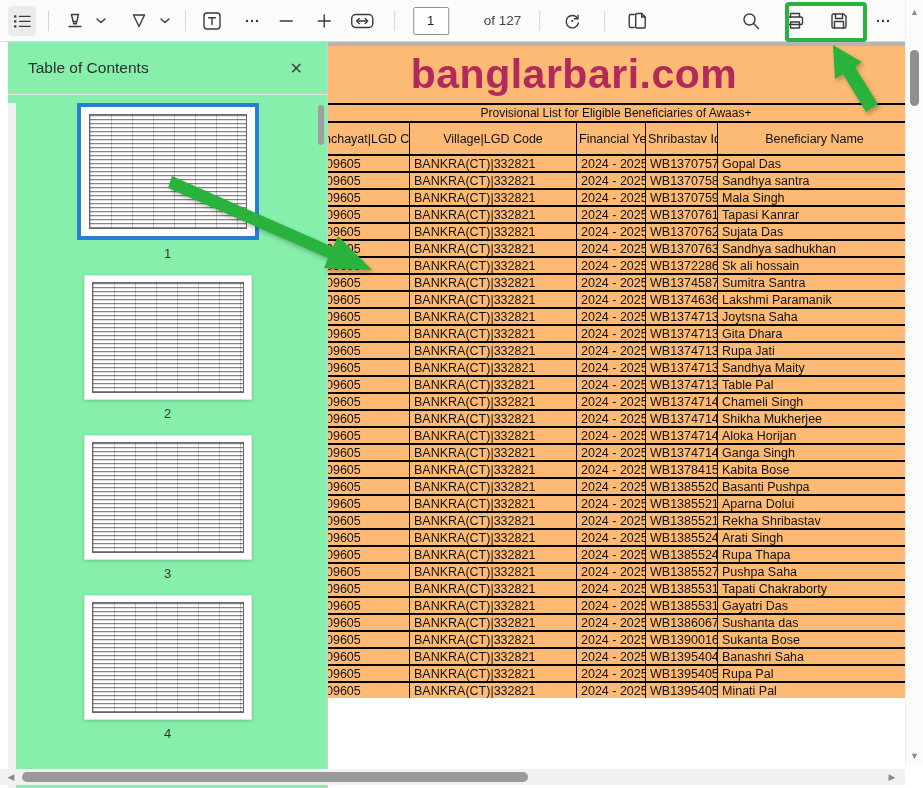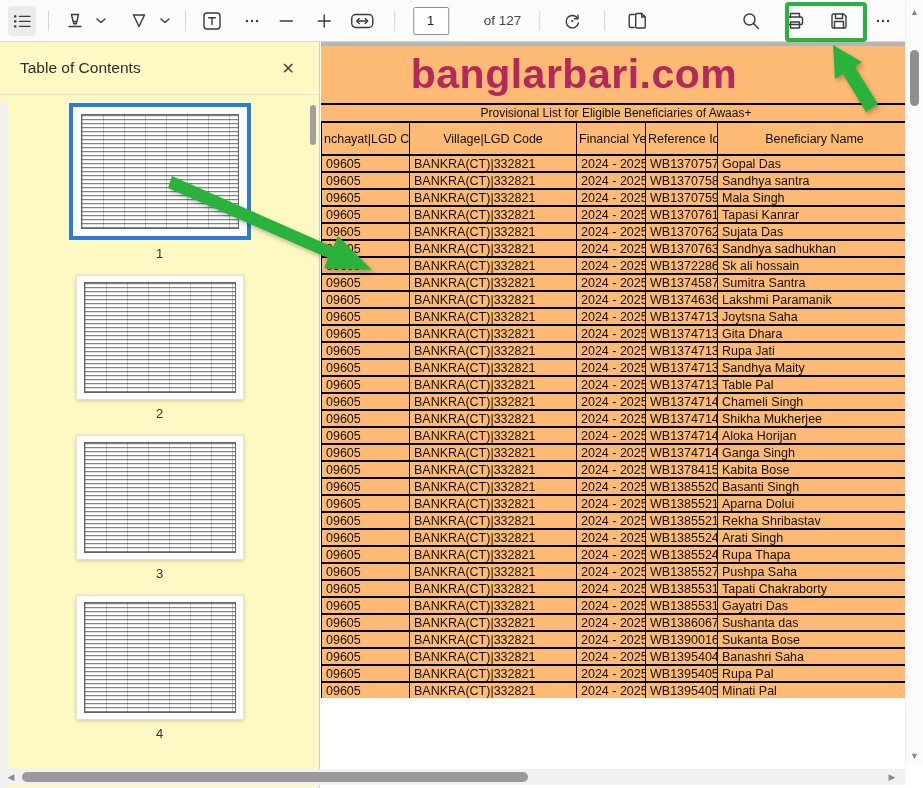--- a/index.html
+++ b/index.html
@@ -33,22 +33,22 @@
     text-align:center; font-size:13px; color:#222; background:#fff;
     font-family:"Liberation Sans",sans-serif;
   }
   .of-label { font-size:13.5px; color:#454545; margin-left:25px; white-space:nowrap; }
   svg.ic { display:block; }
   svg.ic * { stroke:#3b3b3b; stroke-width:1.4; fill:none; stroke-linecap:round; stroke-linejoin:round; }
   svg.ic .fill { fill:#3b3b3b; stroke:none; }
 
   
   .sidebar {
-    position:absolute; top:42px; left:0; width:320px; height:746px;
-    background:#fef9c3; border-right:1px solid #cfcfcf; z-index:10; overflow:hidden;
+    position:absolute; top:42px; left:8px; width:320px; height:746px;
+    background:#86efac; border-right:1px solid #cfcfcf; z-index:10; overflow:hidden;
   }
   .sidebar-strip { position:absolute; left:0; top:61px; bottom:0; width:8px; background:#f0f0f0; }
   .sb-header {
     height:53px; display:flex; align-items:center; justify-content:space-between;
     padding:0 18px 0 20px; border-bottom:1px solid #e3e3e3;
   }
   .sb-title { font-size:15.5px; color:#2e2e2e; }
   .sb-close { font-size:16px; color:#444; cursor:pointer; padding:4px 6px; }
   .thumbs { display:flex; flex-direction:column; align-items:center; padding-top:8px; }
   .thumb-item { display:flex; flex-direction:column; align-items:center; cursor:pointer; }
@@ -290,21 +290,21 @@
         <col style="width:167px">
         <col style="width:69px">
         <col style="width:72px">
         <col style="width:194px">
     </colgroup>
     <thead>
       <tr>
         <th>nchayat|LGD Code</th>
         <th>Village|LGD Code</th>
         <th>Financial Year</th>
-        <th>Reference Id</th>
+        <th>Shribastav Id</th>
         <th>Beneficiary Name</th>
       </tr>
     </thead>
     <tbody id="table-body">
   <tr>
     <td>09605</td>
     <td>BANKRA(CT)|332821</td>
     <td>2024 - 2025</td>
     <td>WB137075776</td>
     <td>Gopal Das</td>
@@ -452,21 +452,21 @@
     <td>2024 - 2025</td>
     <td>WB137841544</td>
     <td>Kabita Bose</td>
   </tr>
 
   <tr>
     <td>09605</td>
     <td>BANKRA(CT)|332821</td>
     <td>2024 - 2025</td>
     <td>WB138552036</td>
-    <td>Basanti Singh</td>
+    <td>Basanti Pushpa</td>
   </tr>
 
   <tr>
     <td>09605</td>
     <td>BANKRA(CT)|332821</td>
     <td>2024 - 2025</td>
     <td>WB138552115</td>
     <td>Aparna Dolui</td>
   </tr>
 

